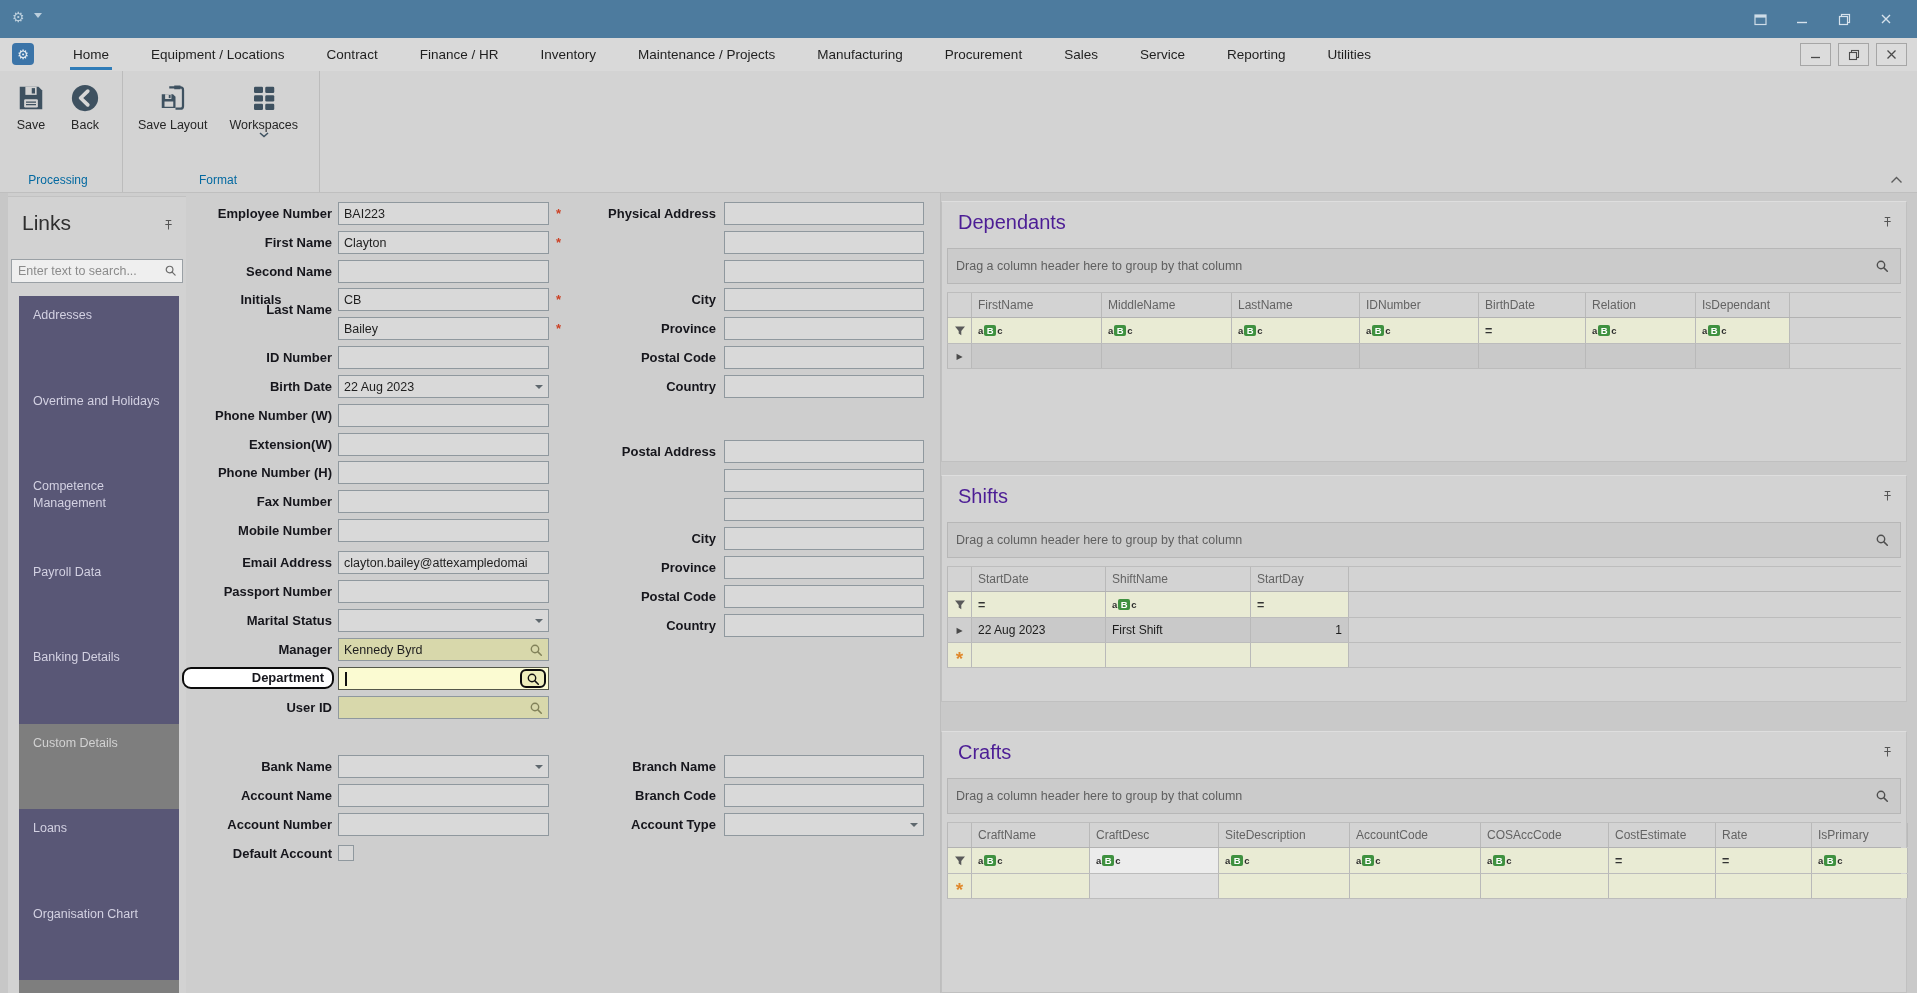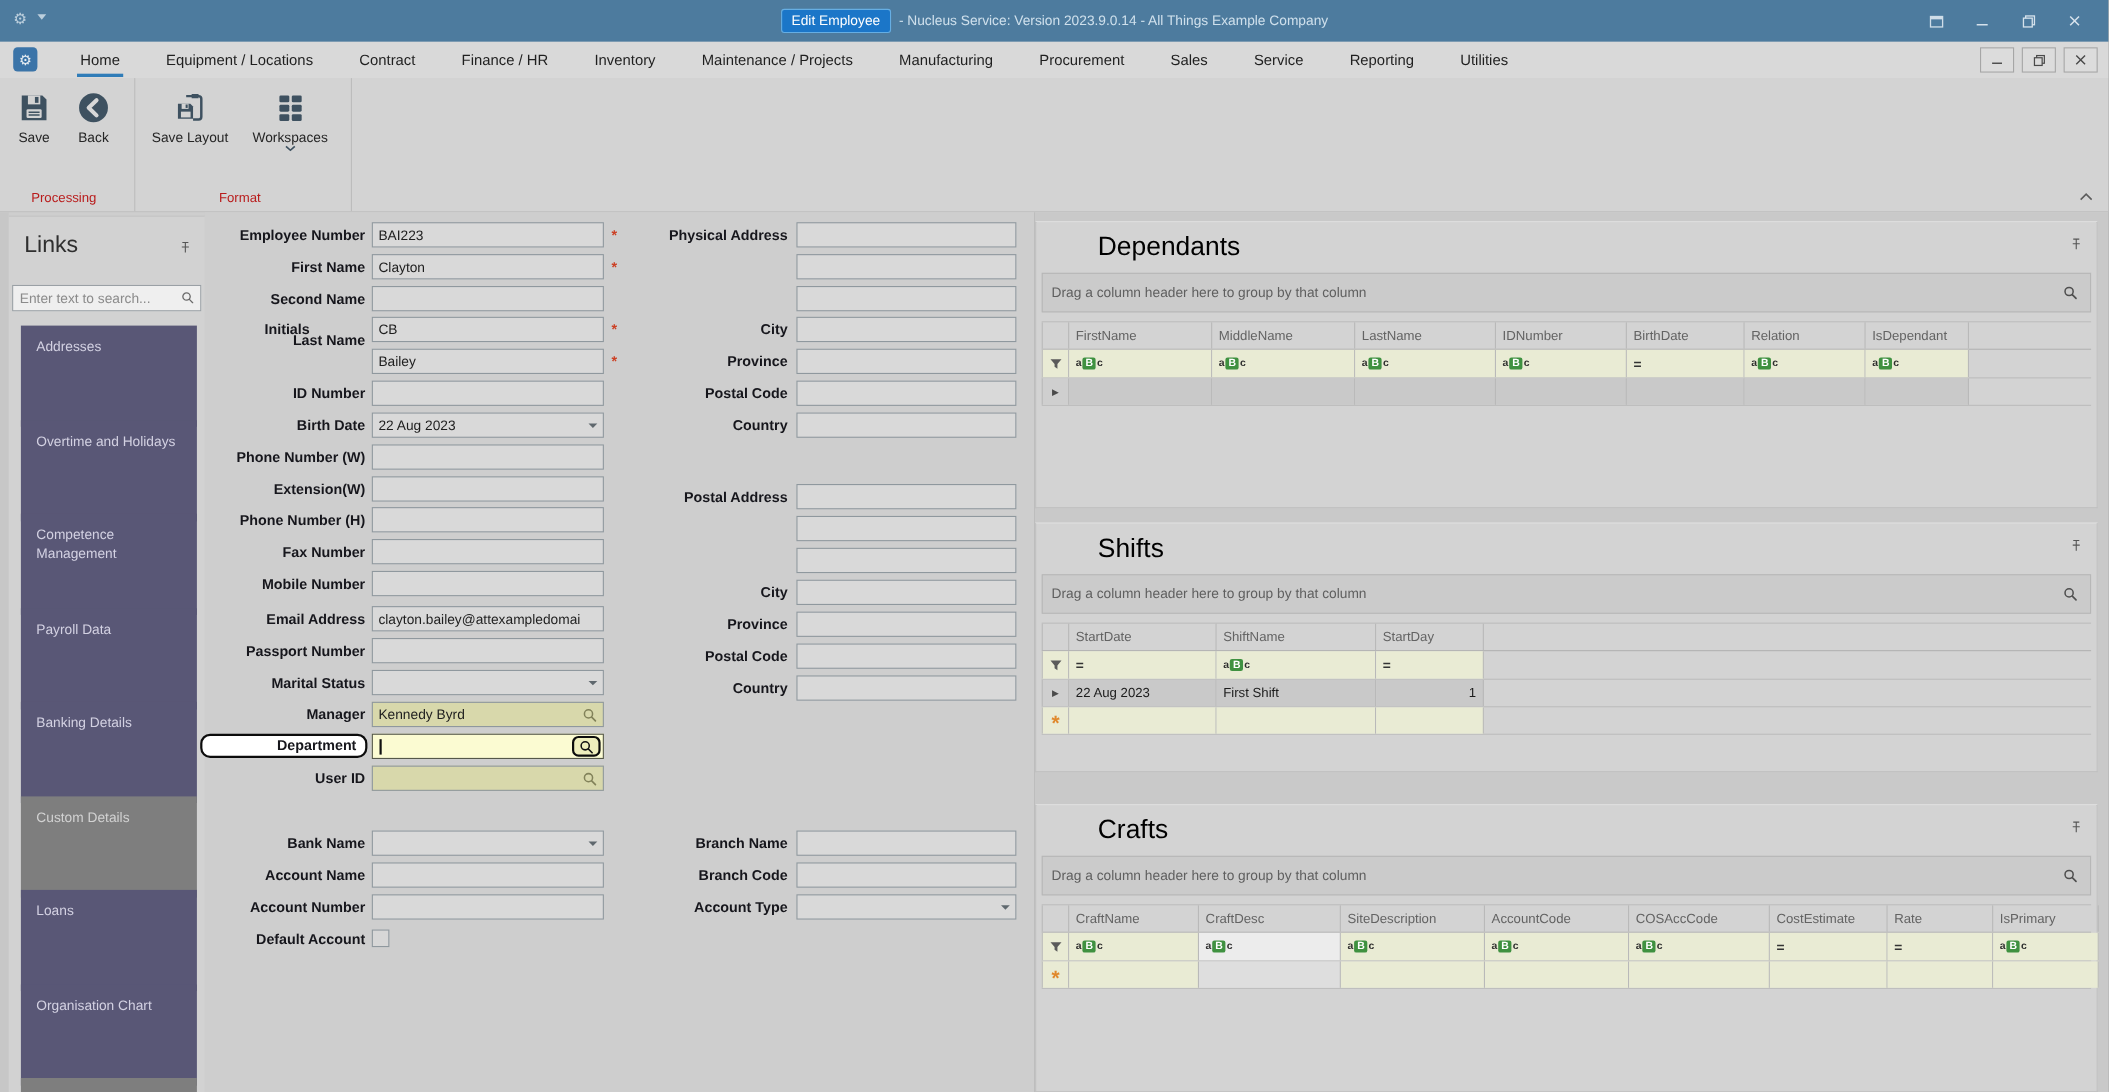--- a/index.html
+++ b/index.html
@@ -32,21 +32,21 @@
   .mdi-btn{width:31px;height:23px;border:1px solid #a6a6a6;background:#dcdcdc;
        display:flex;align-items:center;justify-content:center;}
 
   
   .toolbar{position:absolute;left:0;top:71px;width:100%;height:122px;background:#d3d3d3;
        border-bottom:1px solid #bfbfbf;display:flex;}
   .tb-group{display:flex;flex-direction:column;border-right:1px solid #bcbcbc;padding:6px 14px 0 8px;}
   .tb-row{display:flex;flex:1;gap:8px;align-items:flex-start;}
   .tb-btn{display:flex;flex-direction:column;align-items:center;padding:6px 7px 2px 7px;min-width:46px;}
   .tb-btn .lbl{font-size:12.5px;color:#262626;margin-top:5px;white-space:nowrap;}
-  .tb-caption{font-size:12px;color:#b91c1c;text-align:center;padding:2px 0 5px 0;}
+  .tb-caption{font-size:12px;color:#0369a1;text-align:center;padding:2px 0 5px 0;}
   .collapse-chip{position:absolute;right:14px;top:170px;}
 
   
   .leftstrip{position:absolute;left:0;top:193px;width:8px;bottom:0;background:#c7c7c7;}
   .links-panel{position:absolute;left:8px;top:196px;width:178px;bottom:0;background:#d2d2d2;
        border-top:1px solid #c2c2c2;}
   .links-title{position:absolute;left:14px;top:14px;font-size:21px;color:#2f2f2f;}
   .links-pin{position:absolute;right:12px;top:22px;}
   .links-search{position:absolute;left:3px;top:62px;width:172px;height:24px;background:#efefef;
        border:1px solid #9aa0a5;font-size:12.5px;color:#333;padding:0 22px 0 6px;
@@ -77,21 +77,21 @@
   .lkbtn-focus{margin-left:auto;width:26px;height:19px;border:2px solid #0c0c0c;border-radius:6px;
        background:#eeeebc;display:flex;align-items:center;justify-content:center;color:#111;}
   .lkbtn-focus .lkmag{margin:0;color:#111;}
   .caret{display:inline-block;width:1.5px;height:14px;background:#111;margin-left:1px;flex:0 0 auto;}
   .req{position:absolute;font-size:13px;font-weight:bold;color:#cc4125;}
   .fcheck{position:absolute;width:16px;height:16px;background:#d7d7d7;border:1px solid #8f989e;}
   .focus-pill{background:#fff;border:2px solid #0c0c0c;border-radius:9px;padding:1px 8px 2px 8px;}
 
   
   .panel{position:absolute;background:#d3d3d3;border:1px solid #c0c0c0;border-top-color:#dedede;}
-  .panel-title{position:absolute;left:16px;top:9px;font-size:24px;color:#000000;margin-left:40px;}
+  .panel-title{position:absolute;left:16px;top:9px;font-size:20px;color:#4c1d95;}
   .panel-pin{position:absolute;right:13px;top:14px;}
   .dragbar{position:absolute;left:5px;right:5px;top:46px;height:36px;background:#cbcbcb;
        border:1px solid #b7b7b7;display:flex;align-items:center;}
   .draghint{font-size:12.5px;color:#5f5f5f;padding-left:8px;}
   .dragmag{position:absolute;right:10px;top:9px;width:16px;height:16px;color:#4f4f4f;}
   .grid{position:absolute;left:5px;right:5px;top:90px;}
   .ghead{display:flex;border-top:1px solid #bdbdbd;border-bottom:1px solid #b2b2b2;height:26px;}
   .gcell{border-right:1px solid #b9b9b9;height:100%;display:flex;align-items:center;
        padding:0 6px;font-size:12px;overflow:hidden;white-space:nowrap;}
   .ghead .gcell{color:#636363;}
@@ -115,24 +115,20 @@
   .icon svg{display:block;}
 </style>
 </head>
 <body>
 
 <div class="app">
 
   <div class="titlebar">
     <span class="tb-appicon">⚙</span>
     <span class="tb-appcaret"></span>
-    <div class="tb-center">
-      <span class="badge">Edit Employee</span>
-      <span class="tb-title">- Nucleus Service: Version 2023.9.0.14 - All Things Example Company</span>
-    </div>
     <div class="tb-right">
       <span class="tb-winbtn">
           <span class="icon">
             <svg width="15" height="15" viewBox="0 0 15 15">
               <rect x="2" y="3" width="11" height="9.5" fill="none" stroke="#cfdde8" stroke-width="1.2"></rect>
               <rect x="2" y="3" width="11" height="2.6" fill="#cfdde8"></rect>
             </svg>
           </span>
         </span>
       <span class="tb-winbtn">

